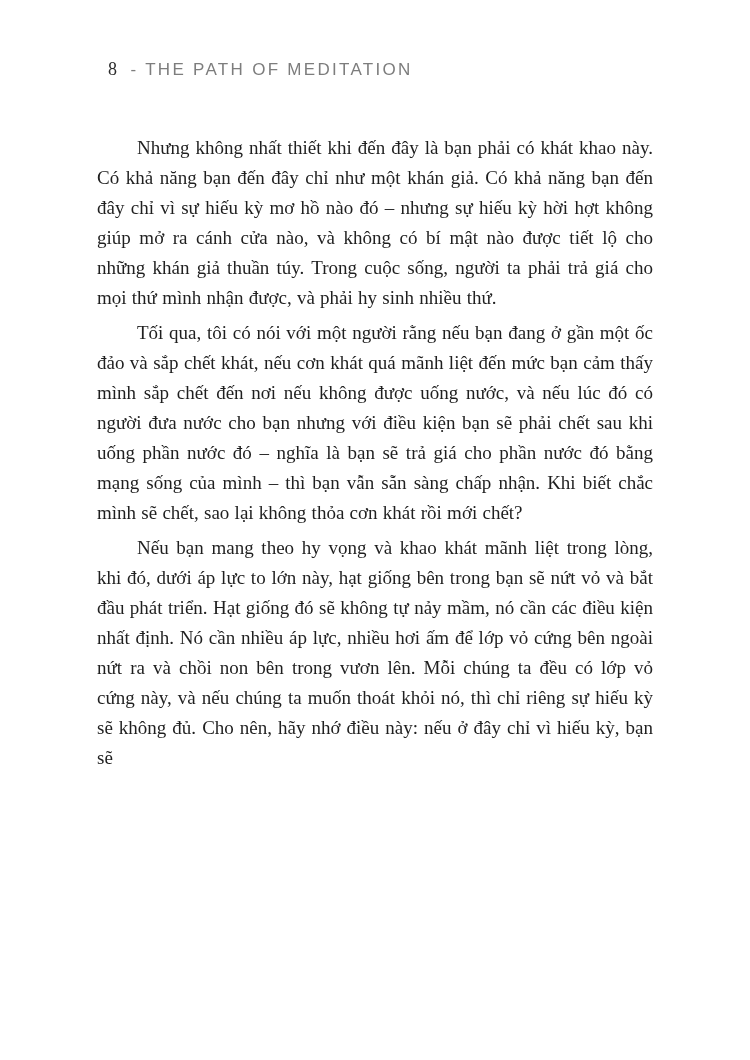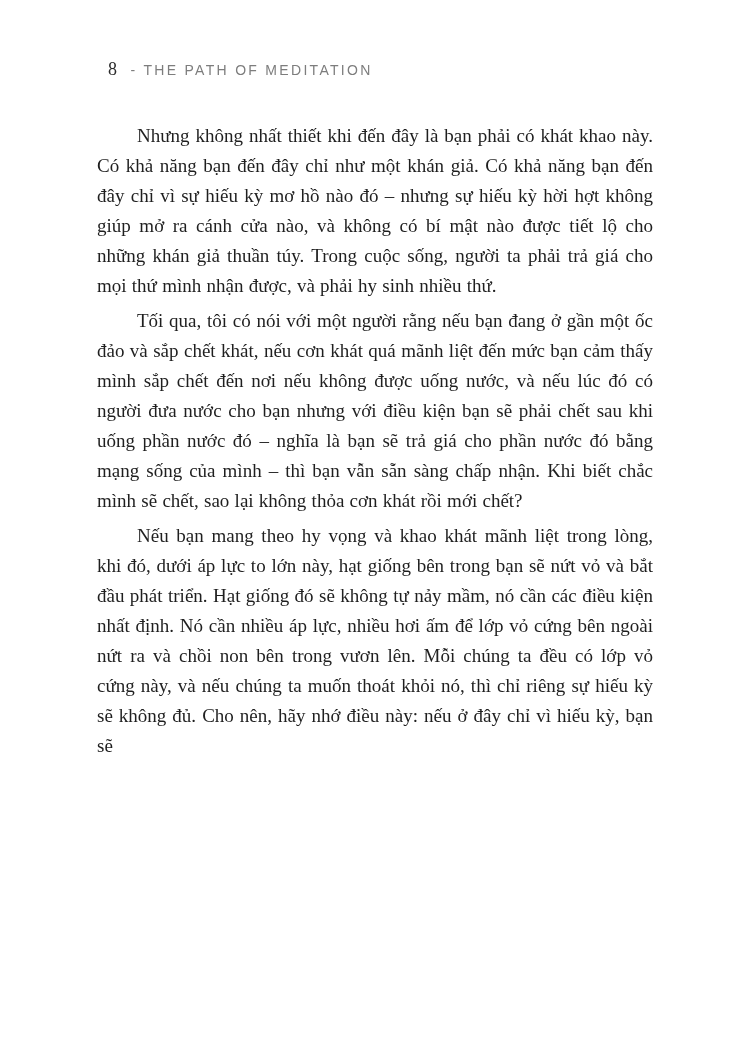--- a/index.html
+++ b/index.html
@@ -23,30 +23,30 @@
     white-space: nowrap;
   }
   .page-number {
     font-family: "Liberation Serif", serif;
     font-size: 18px;
     color: #2b2b2b;
     letter-spacing: 0.5px;
   }
   .running-title {
     font-family: "Liberation Sans", sans-serif;
-    font-size: 14px;
+    font-size: 17px;
     font-weight: 500;
     color: #7d7d7d;
     letter-spacing: 2.3px;
     margin-left: 13px;
   }
   .text-block {
     position: absolute;
     left: 97px;
-    top: 121px;
+    top: 133px;
     width: 556px;
   }
   .text-block p {
     font-family: "Liberation Serif", serif;
     font-size: 19px;
     line-height: 30px;
     color: #1f1f1f;
     text-align: justify;
     text-indent: 40px;
     margin: 0 0 5px 0;

